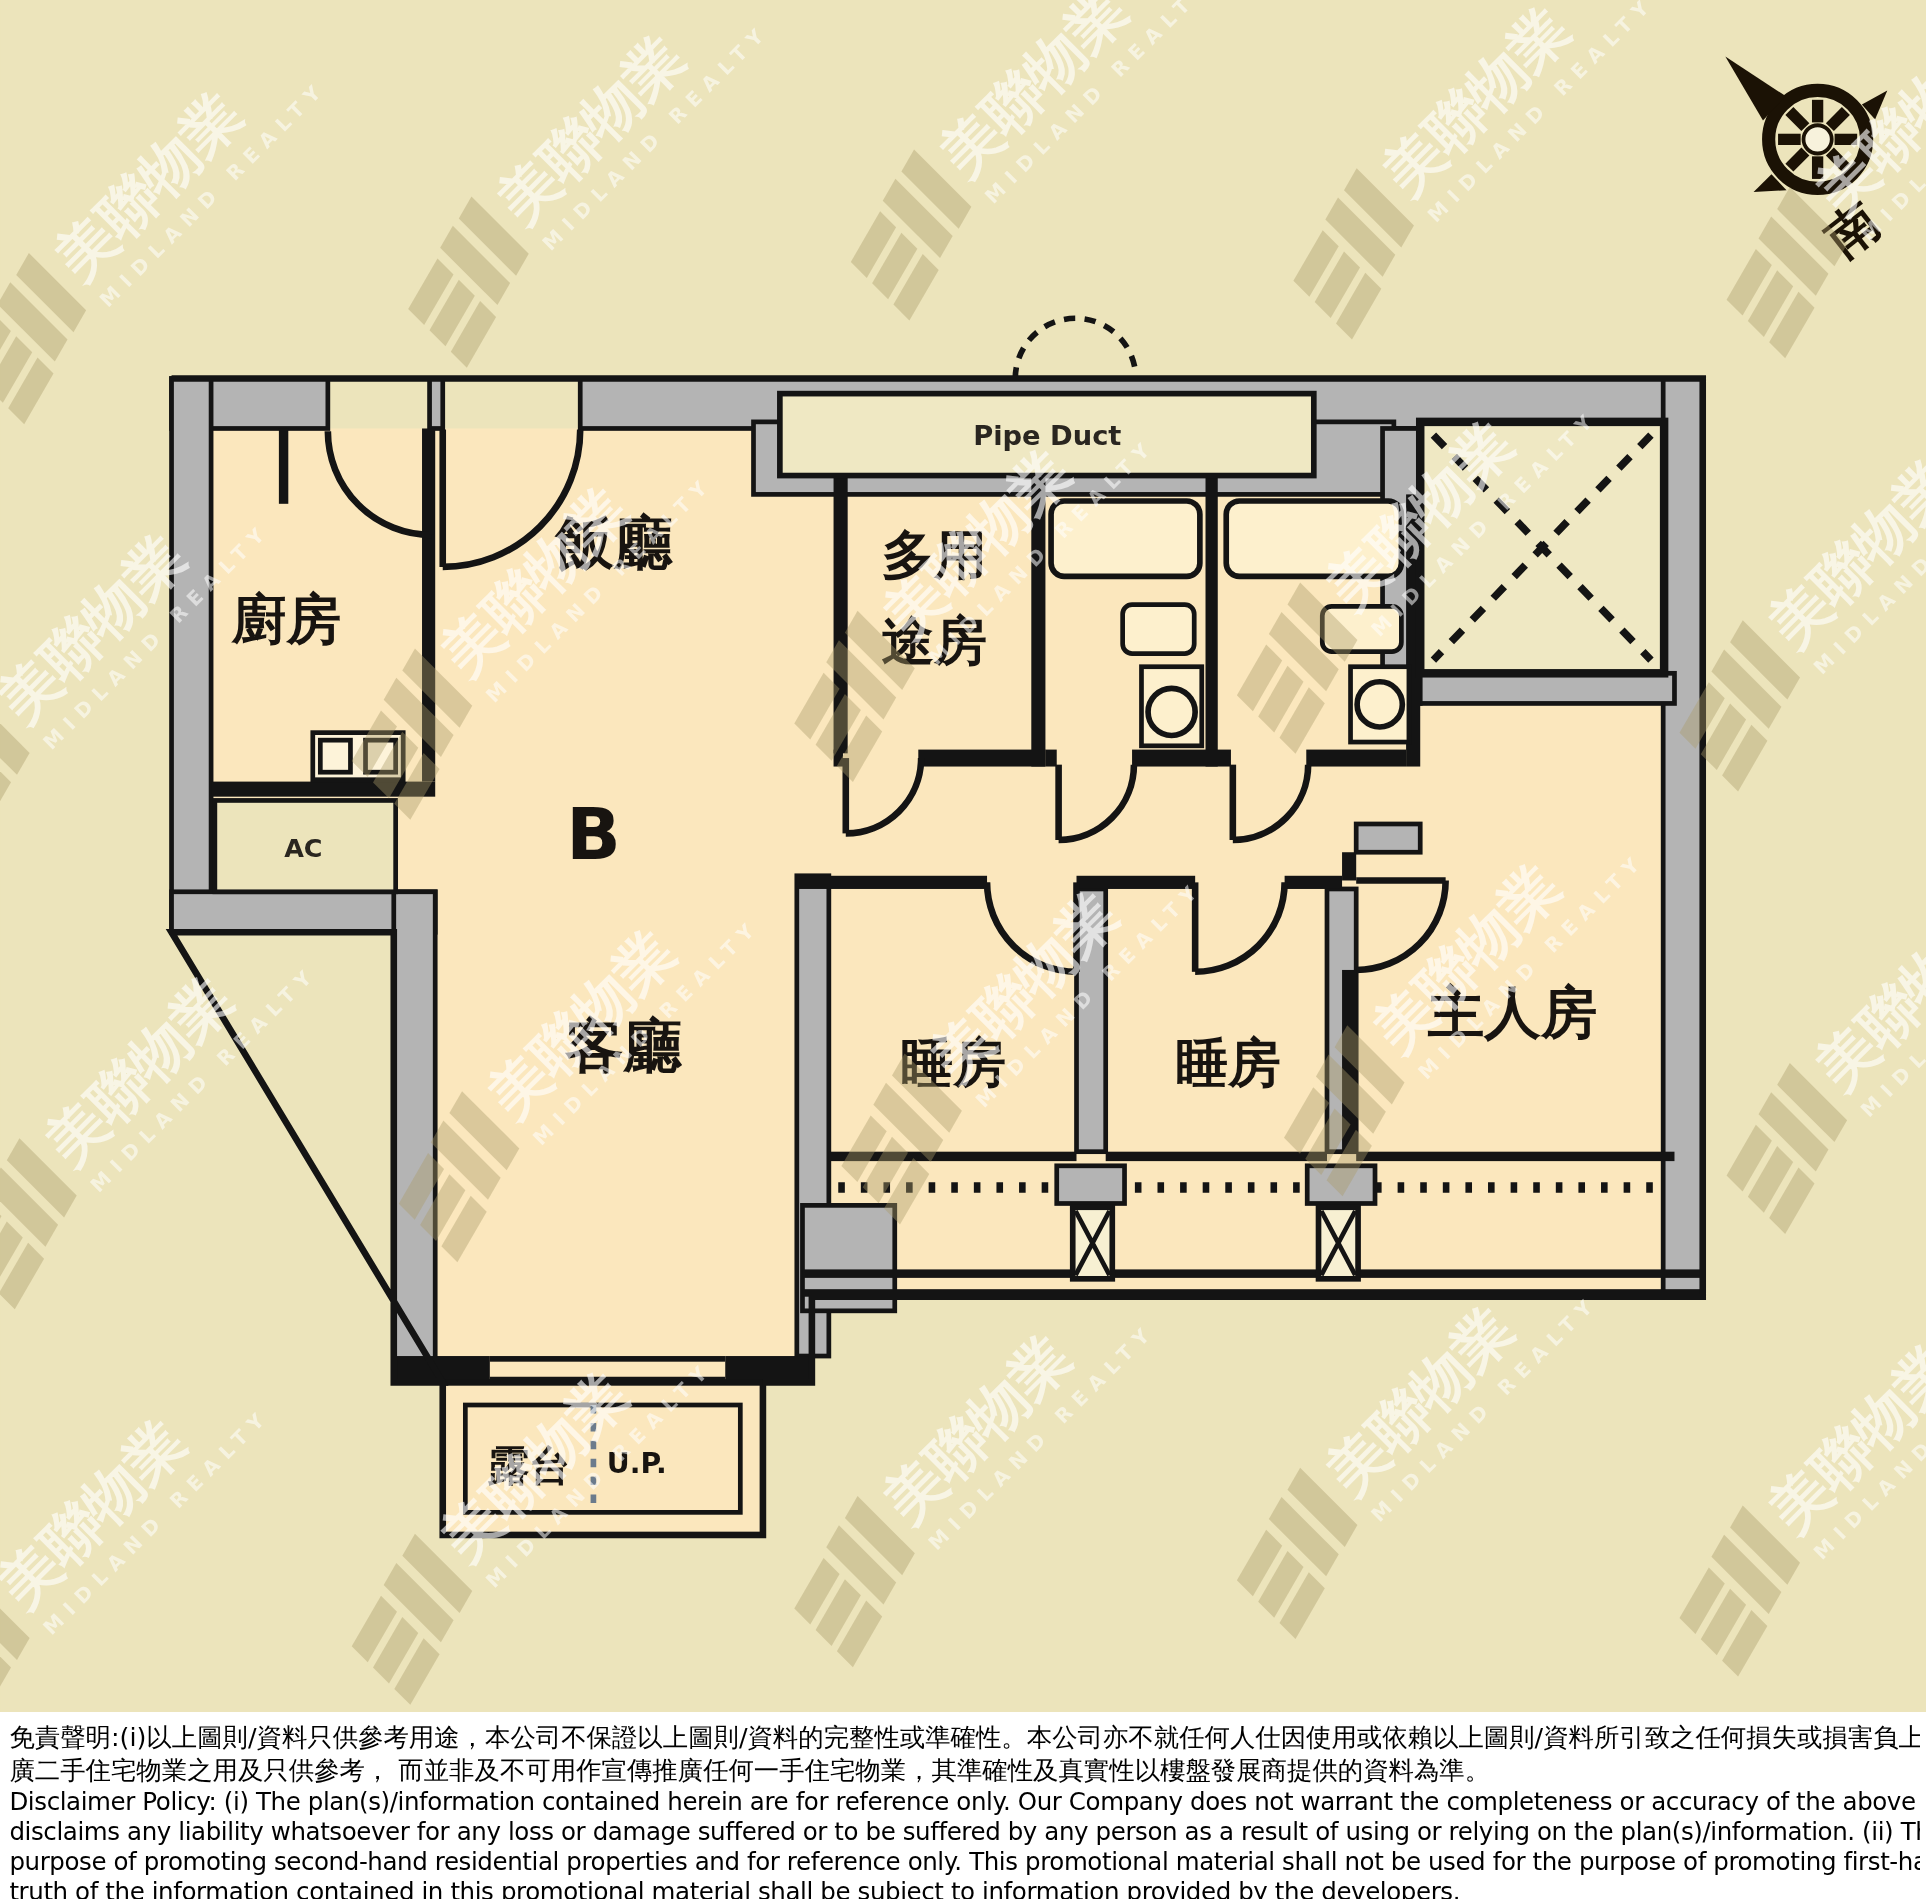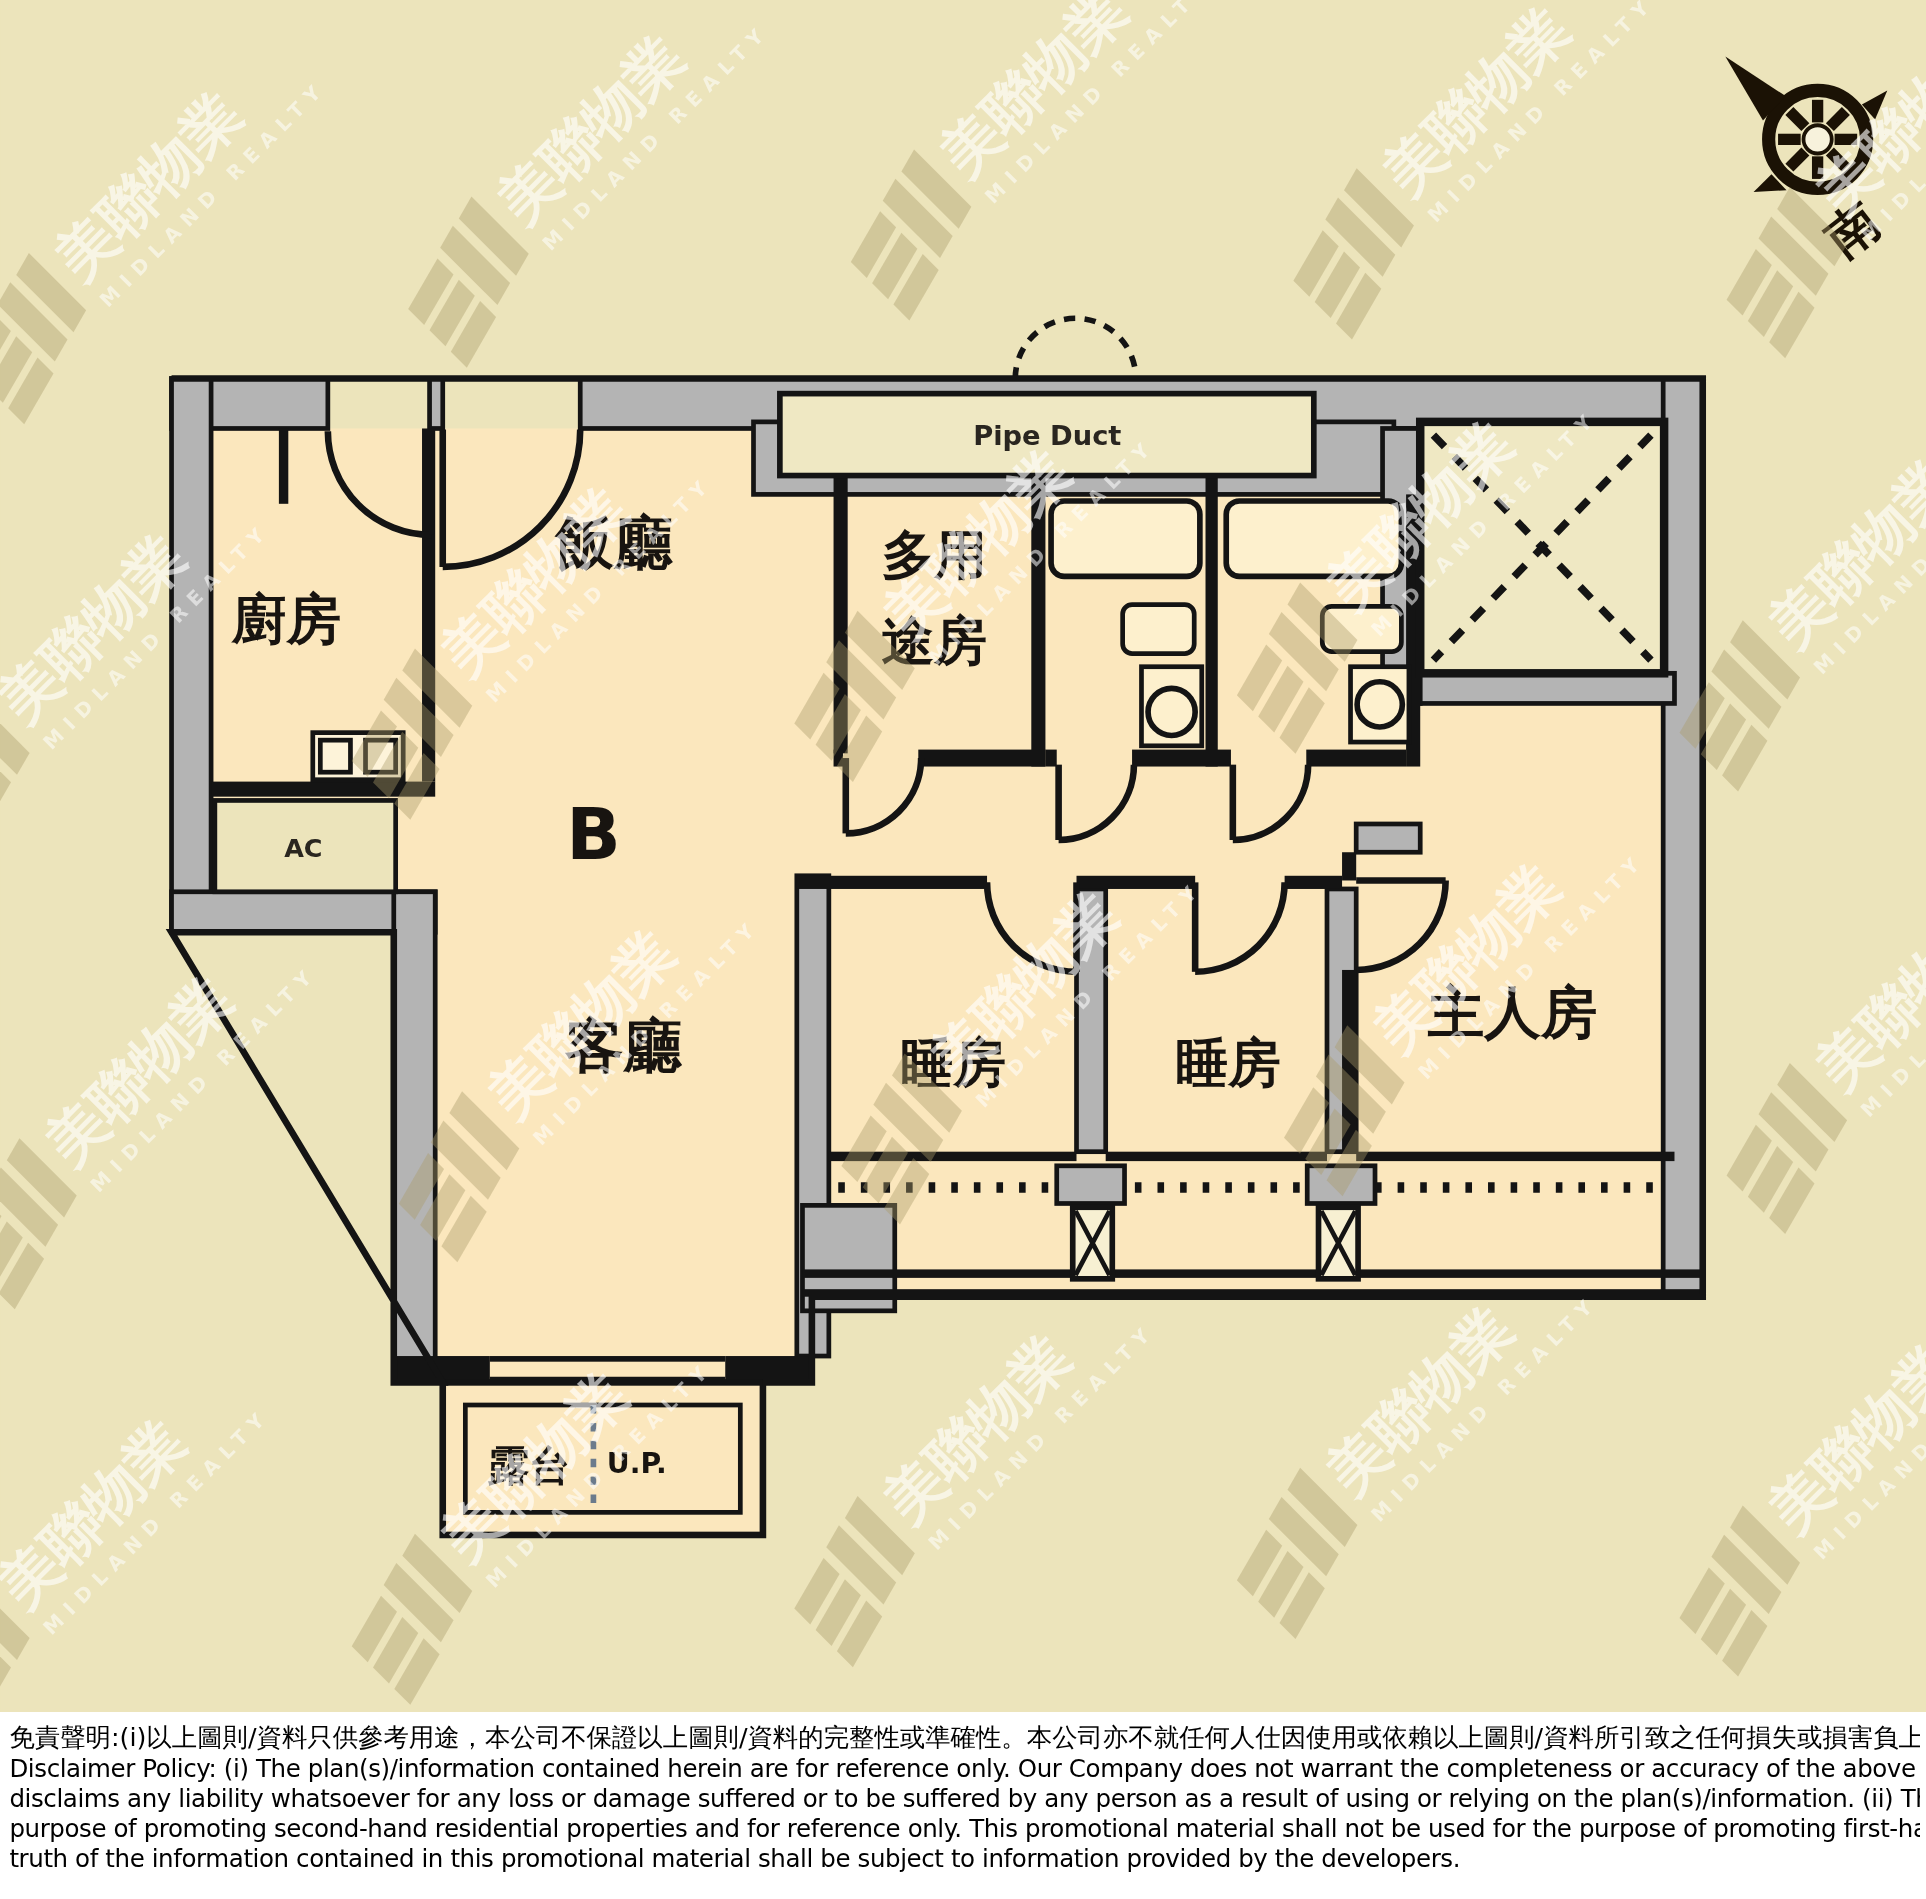--- a/index.html
+++ b/index.html
@@ -244,20 +244,21 @@
     <use href="#wm-proto" x="90" y="1620"></use>
     <use href="#wm-proto" x="560" y="1570"></use>
     <use href="#wm-proto" x="1030" y="1530"></use>
     <use href="#wm-proto" x="1500" y="1500"></use>
     <use href="#wm-proto" x="1970" y="1540"></use>
   </g>
 </svg>
 
 <div class="disclaimer">
   <div class="zh">免責聲明:(i)以上圖則/資料只供參考用途，本公司不保證以上圖則/資料的完整性或準確性。本公司亦不就任何人仕因使用或依賴以上圖則/資料所引致之任何損失或損害負上任何責任。(ii)本宣傳資料只可作宣傳及推</div>
+  <div class="zh">廣二手住宅物業之用及只供參考， 而並非及不可用作宣傳推廣任何一手住宅物業，其準確性及真實性以樓盤發展商提供的資料為準。</div>
   <div class="en">Disclaimer Policy: (i) The plan(s)/information contained herein are for reference only. Our Company does not warrant the completeness or accuracy of the above plan(s)/information. Our Company also</div>
   <div class="en">disclaims any liability whatsoever for any loss or damage suffered or to be suffered by any person as a result of using or relying on the plan(s)/information. (ii) This promotional material is for the</div>
   <div class="en">purpose of promoting second-hand residential properties and for reference only. This promotional material shall not be used for the purpose of promoting first-hand residential properties. The accuracy and</div>
   <div class="en">truth of the information contained in this promotional material shall be subject to information provided by the developers.</div>
 </div>
 
 </div>
 
 
 </body></html>

